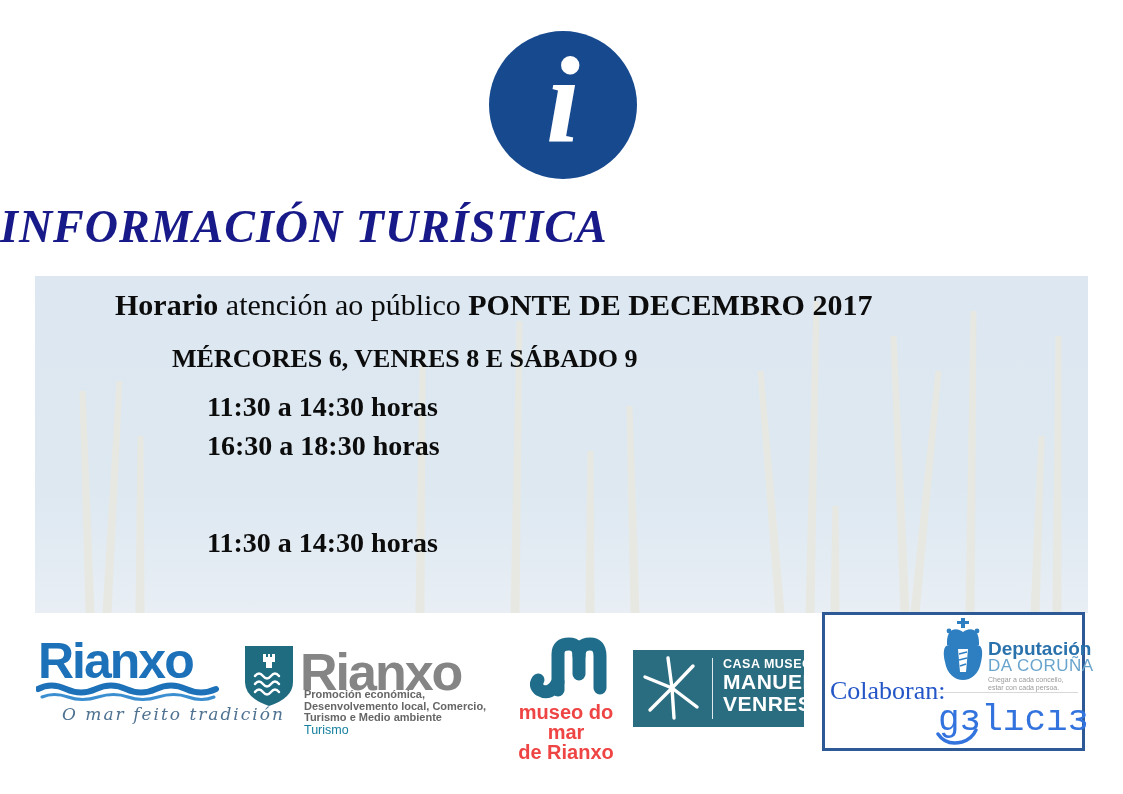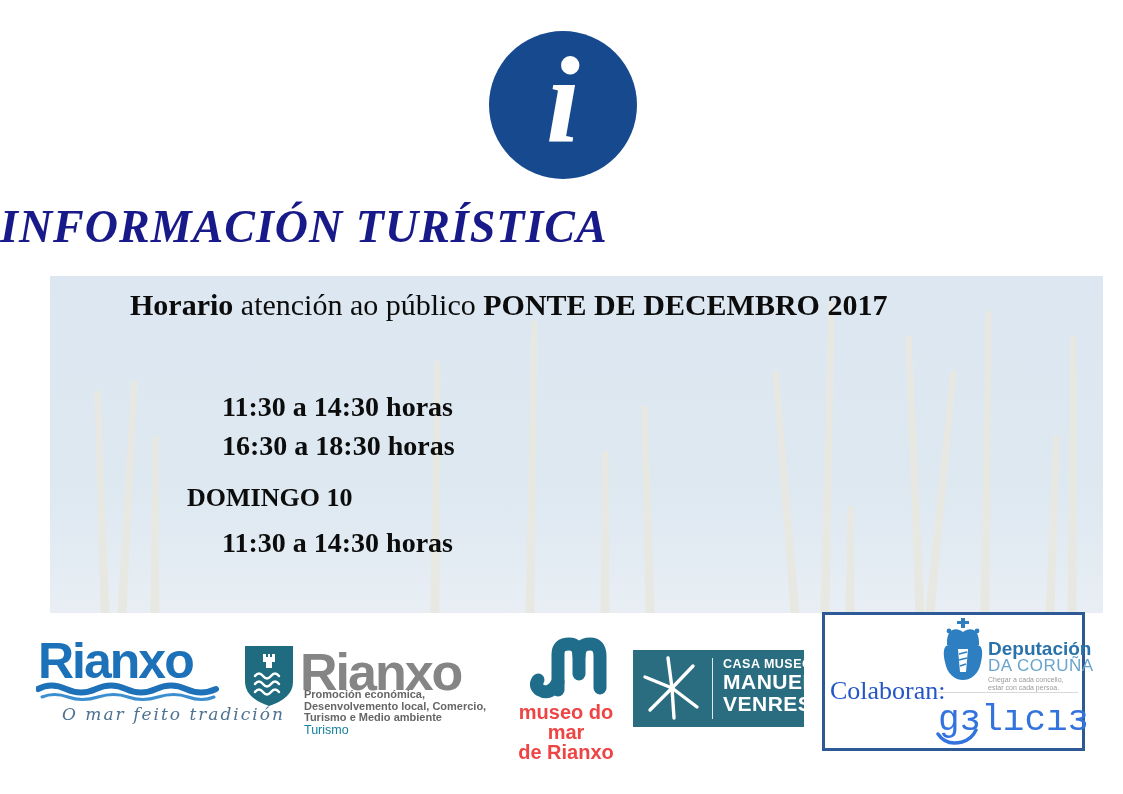--- a/index.html
+++ b/index.html
@@ -12,21 +12,21 @@
     background: #17498E; display: flex; align-items: center; justify-content: center; }
   .info-circle span { color: #ffffff; font-family: "Liberation Serif", serif;
     font-style: italic; font-weight: bold; font-size: 122px; line-height: 1; margin-top: -10px; }
 
   
   .poster-title { left: 0; top: 200px; width: 1123px; text-align: left;
     font-family: "Liberation Serif", serif; font-style: italic; font-weight: bold;
     font-size: 46px; color: #191A8A; letter-spacing: 1px; }
 
   
-  .sched-box { left: 50px; top: 276px; width: 1053px; height: 337px;
+  .sched-box { left: 35px; top: 276px; width: 1053px; height: 337px;
     background: linear-gradient(180deg, #dce7f1 0%, #dde8f1 62%, #e8eef4 100%); overflow: hidden; }
   .sched-box svg.sticks { position: absolute; left: 0; top: 0; }
   .sched-text { position: absolute; font-family: "Liberation Serif", serif; color: #0c0c0c; white-space: nowrap; }
   .l1 { left: 80px; top: 12px; font-size: 30px; }
   .l1 b { font-weight: bold; }
   .day { font-weight: bold; font-size: 26px; }
   .time { font-weight: bold; font-size: 28px; }
   .l2 { left: 137px; top: 68px; }
   .l3 { left: 172px; top: 115px; }
   .l4 { left: 172px; top: 154px; }
@@ -93,23 +93,23 @@
       <polygon points="865.5,337 874.5,337 861.5,60 855.5,60"></polygon>
       <polygon points="875.5,337 884.5,337 906.5,95 900.5,95"></polygon>
       <polygon points="930.5,337 939.5,337 941.5,35 935.5,35"></polygon>
       <polygon points="995.5,337 1004.5,337 1009.5,160 1003.5,160"></polygon>
       <polygon points="1017.5,337 1026.5,337 1026.5,60 1020.5,60"></polygon>
     </g>
   </svg>
 
   <div class="sched-text l1"><b>Horario</b><span> atención ao público </span><b>PONTE DE DECEMBRO 2017</b></div>
 
+  <div class="sched-text day l2">MÉRCORES 6, VENRES 8 E SÁBADO 9</div>
   <div class="sched-text time l3">11:30 a 14:30 horas</div>
   <div class="sched-text time l4">16:30 a 18:30 horas</div>
-  <div class="sched-text day l5">DOMINGO 10</div>
   <div class="sched-text time l6">11:30 a 14:30 horas</div>
 </div>
 
 <div class="abs rianxo1-word">Rianxo</div>
 <svg class="abs rianxo1-wave" width="190" height="20" viewBox="0 0 190 20">
   <path d="M2,8 Q15,1 30,8 T60,8 T90,8 T120,8 T150,8 T180,8" fill="none" stroke="#1D71B8" stroke-width="6" stroke-linecap="round"></path>
   <path d="M6,16 Q18,11 32,16 T62,16 T92,16 T122,16 T152,16 T178,16" fill="none" stroke="#3B8FD0" stroke-width="3" stroke-linecap="round"></path>
 </svg>
 <div class="abs rianxo1-tag">O mar feito tradición</div>
 

